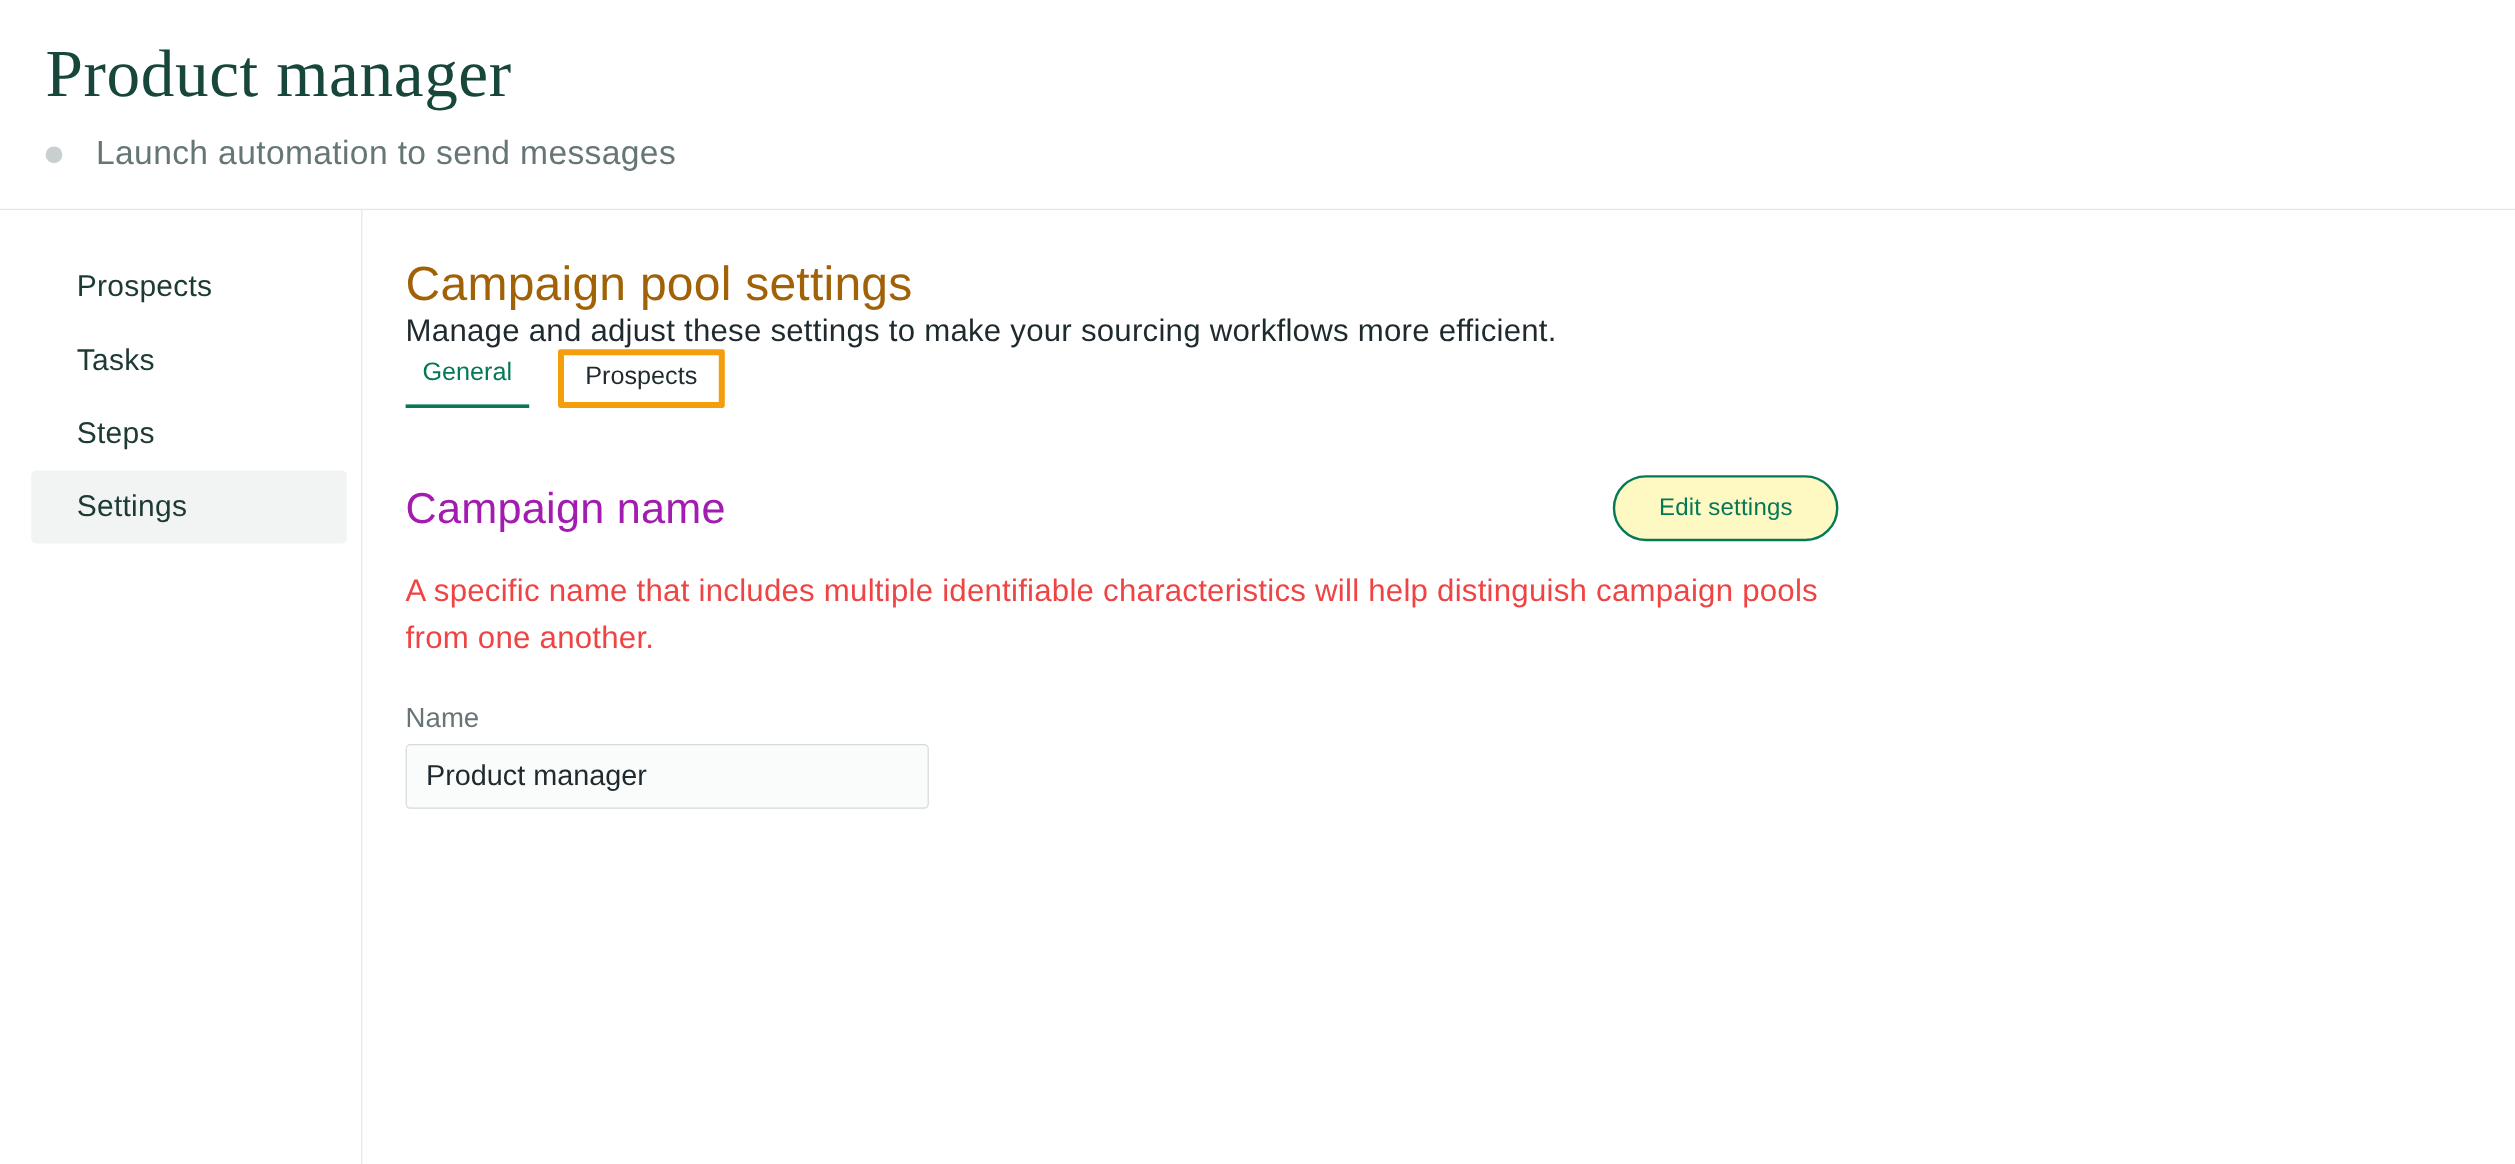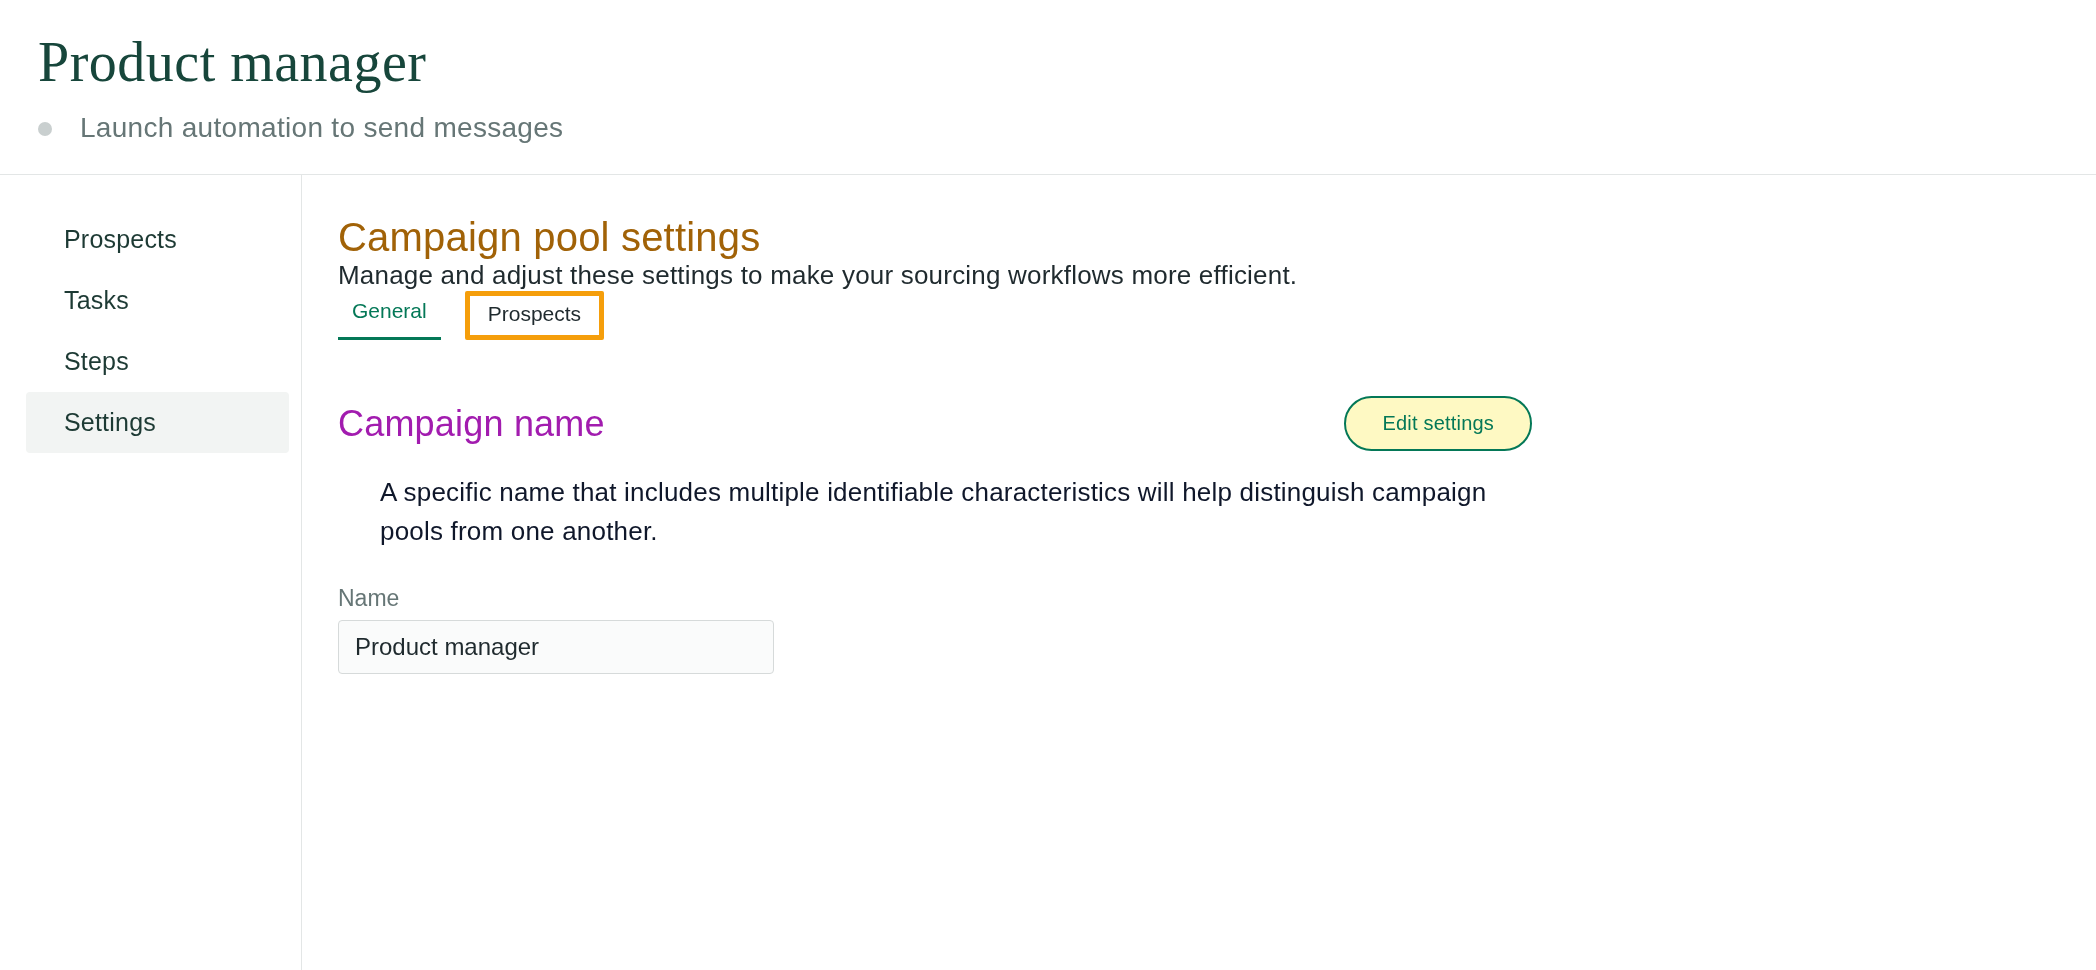--- a/index.html
+++ b/index.html
@@ -114,26 +114,25 @@
     color: #047857;
     background: #fef9c3;
     font-size: 20px;
     padding: 14px 36px;
     border-radius: 999px;
     cursor: pointer;
     letter-spacing: 0.2px;
   }
   .block-desc {
     font-size: 26px;
-    color: #0f172a;
+    color: #ef4444;
     line-height: 1.5;
     margin-bottom: 34px;
     letter-spacing: 0.2px;
     max-width: 1180px;
-    margin-left: 42px;
   }
   .field-label {
     font-size: 23px;
     color: #667676;
     margin-bottom: 8px;
     display: block;
   }
   .name-input {
     width: 436px;
     height: 54px;

